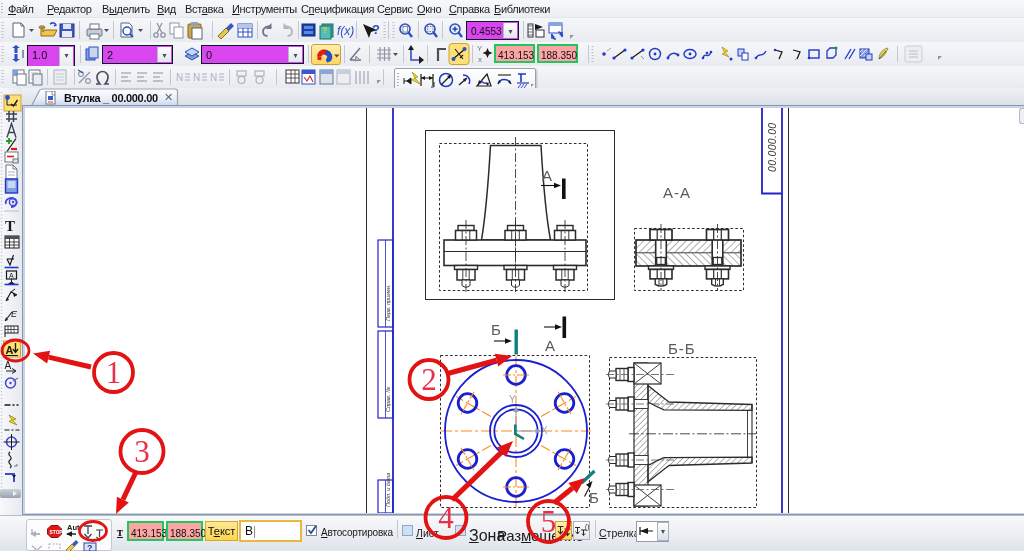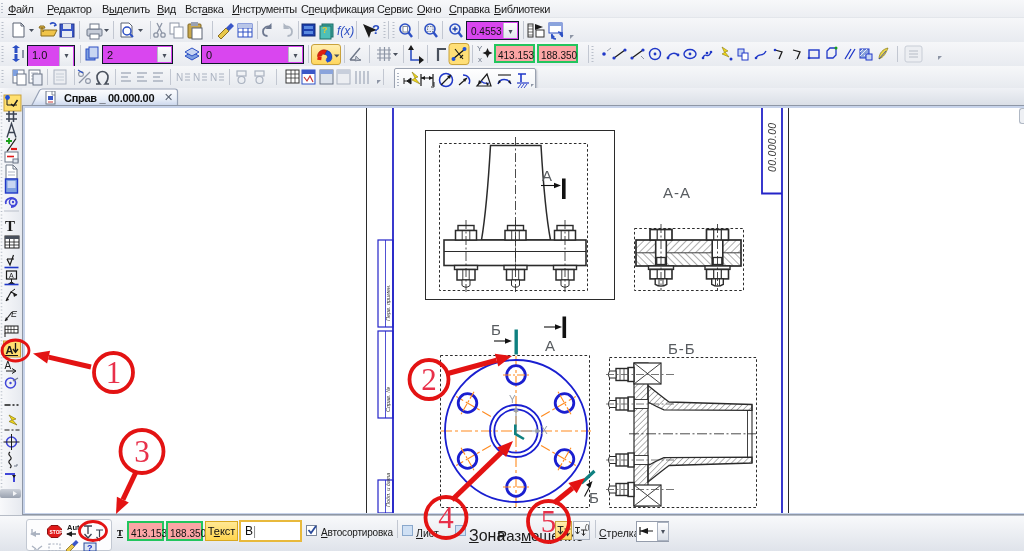--- a/index.html
+++ b/index.html
@@ -296,21 +296,21 @@
       </linearGradient>
     </defs>
     <path d="M1.5 19 L9.5 3.5 Q10.5 2 12.5 2 L145 2 Q147.5 2 147.5 4.5 L147.5 19 Z" fill="url(#tabg)" stroke="#97a2b6" stroke-width="1.2"></path>
   </svg>
 <svg class="abs" style="left:45px;top:91px" width="14" height="14" viewBox="0 0 14 14">
     <rect x="1" y="0" width="9" height="13" fill="#fff" stroke="#6d7687"></rect>
     <path d="M7 0v4h3" fill="none" stroke="#6d7687" stroke-width="0.8"></path>
     <rect x="3" y="5" width="5" height="4" fill="#3a57c8"></rect>
     <path d="M3 11h5" stroke="#c83a3a" stroke-width="1"></path>
   </svg>
-<span class="abs" style="left:64px;top:91.5px;font-size:11px;font-weight:bold;color:#101010;letter-spacing:-0.3px">Справ _ 00.000.00</span>
+<span class="abs" style="left:64px;top:91.5px;font-size:11px;font-weight:bold;color:#101010;letter-spacing:-0.3px">Втулка _ 00.000.00</span>
 <span class="abs" style="left:164px;top:91px;font-size:11px;color:#5a6372">✕</span>
 <div class="abs" style="left:0;top:88px;width:22px;height:427px;background:linear-gradient(90deg,#f8f9fb,#e6e9ef)"></div>
 <svg class="abs" style="left:0;top:88px" width="22" height="427" viewBox="0 0 22 427">
     <line x1="1.5" y1="4" x2="1.5" y2="410" stroke="#b9bfca" stroke-width="1.6" stroke-dasharray="1 2.4"></line>
     <rect x="4" y="7" width="17" height="16" fill="#ffe070" stroke="#c9a23c"></rect>
     <path d="M7 10v7h10" stroke="#1a1a1a" fill="none"></path>
     <circle cx="7.5" cy="9.5" r="2.4" fill="#2050d8"></circle>
     <path d="M11 16l2.5 2 4-6" stroke="#1a1a1a" stroke-width="1.4" fill="none"></path>
     <path d="M6 26h11M6 31h11M9 23v11M13.5 23v11" stroke="#3a4252" stroke-width="1.5"></path>
     <path d="M7 49.5L11.5 35.5L16 49.5M9 44.5h5.5" stroke="#3a4252" stroke-width="1.4" fill="none"></path>

